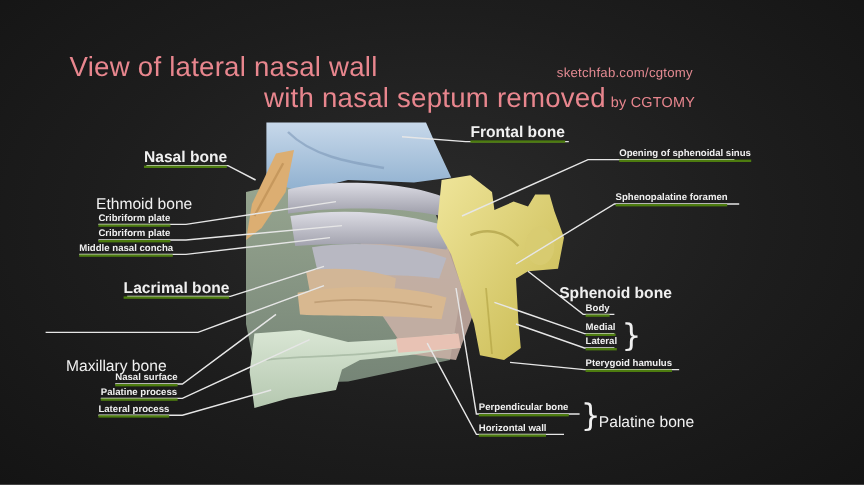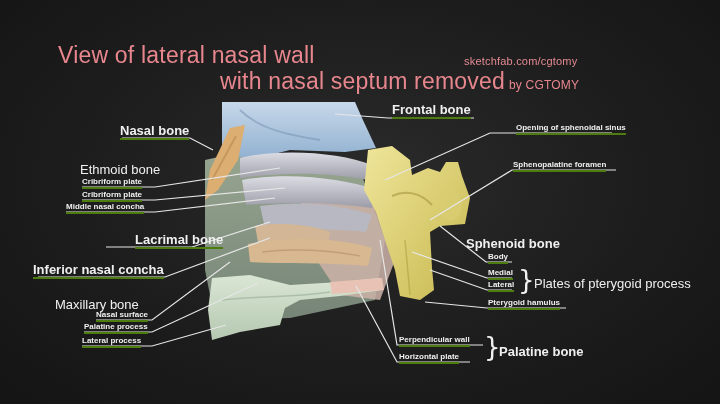--- a/index.html
+++ b/index.html
@@ -129,34 +129,32 @@
   <div class="title t2">
     <span>with nasal septum removed</span><span class="by">by CGTOMY</span>
   </div>
   <div class="title site">sketchfab.com/cgtomy</div>
 
   <div class="lbl big u" style="left:120px; top:124px;">Nasal bone</div>
   <div class="lbl big" style="left:80px; top:163px;text-align:center;">Ethmoid bone</div>
   <div class="lbl small u" style="left:82px; top:178px;">Cribriform plate</div>
   <div class="lbl small u" style="left:82px; top:191px;">Cribriform plate</div>
   <div class="lbl small u" style="left:66px; top:203px;">Middle nasal concha</div>
-  <div class="lbl big u" style="left:103px; top:233px;margin-left:32px;">Lacrimal bone</div>
-  <div class="lbl big u" style="left:33px; top:263px;">Inferior nasal concha</div>
+  <div class="lbl big u" style="left:103px; top:233px;">Lacrimal bone</div>
   <div class="lbl big" style="left:55px; top:298px;">Maxillary bone</div>
   <div class="lbl small u" style="left:96px; top:311px;">Nasal surface</div>
   <div class="lbl small u" style="left:84px; top:323px;">Palatine process</div>
   <div class="lbl small u" style="left:82px; top:337px;">Lateral process</div>
 
   <div class="lbl big u" style="left:392px; top:103px;">Frontal bone</div>
   <div class="lbl small u" style="left:491px; top:124px;margin-left:25px;">Opening of sphenoidal sinus</div>
   <div class="lbl small u" style="left:513px; top:161px;">Sphenopalatine foramen</div>
   <div class="lbl big" style="left:466px; top:237px;font-weight:bold;">Sphenoid bone</div>
   <div class="lbl small u" style="left:488px; top:253px;">Body</div>
   <div class="lbl small u" style="left:488px; top:269px;">Medial</div>
   <div class="lbl small u" style="left:488px; top:281px;">Lateral</div>
   <div class="brace" style="left:518px; top:267px; font-size:26px;">}</div>
-  <div class="lbl group" style="left:534px; top:277px;">Plates of pterygoid process</div>
   <div class="lbl small u" style="left:488px; top:299px;">Pterygoid hamulus</div>
-  <div class="lbl small u" style="left:399px; top:336px;">Perpendicular wall</div>
-  <div class="lbl small u" style="left:399px; top:353px;">Horizontal plate</div>
+  <div class="lbl small u" style="left:399px; top:336px;">Perpendicular bone</div>
+  <div class="lbl small u" style="left:399px; top:353px;">Horizontal wall</div>
   <div class="brace" style="left:484px; top:334px; font-size:26px;">}</div>
-  <div class="lbl group" style="left:499px; top:345px;font-weight:bold;">Palatine bone</div>
+  <div class="lbl group" style="left:499px; top:345px;">Palatine bone</div>
 </div>
 
 </body></html>

